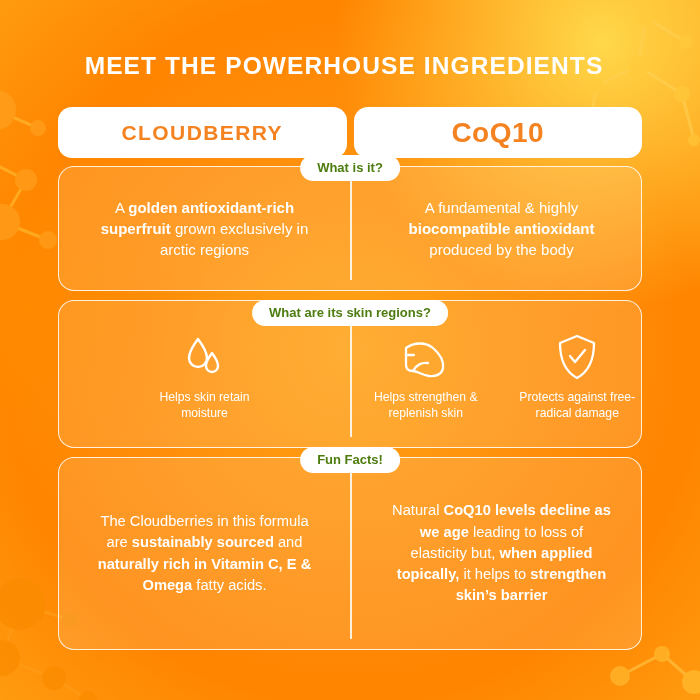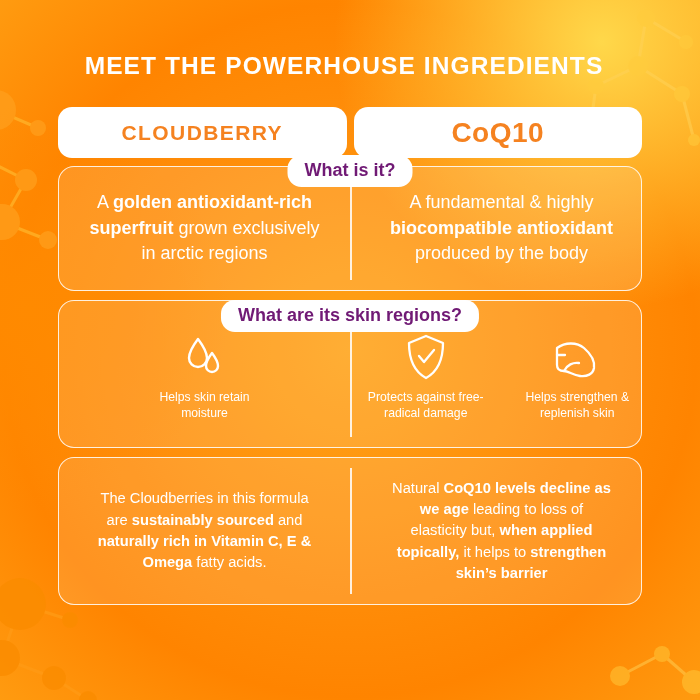--- a/index.html
+++ b/index.html
@@ -82,34 +82,34 @@
   .header-card.coq {
     letter-spacing: 0.5px;
     font-size: 28px;
   }
 
   
   .pill {
     position: absolute;
     z-index: 9;
     background: #ffffff;
-    color: #701a75;
+    color: #4d7c0f;
     font-weight: bold;
-    font-size: 18px;
+    font-size: 13px;
     border-radius: 14px;
     padding: 5px 17px 6px 17px;
     white-space: nowrap;
     left: 50%;
     transform: translateX(-50%);
     text-align: center;
   }
 
   .sec1 { top: 166px;  left: 58px; width: 584px; height: 125px; }
   .sec2 { top: 300px;  left: 58px; width: 584px; height: 148px; }
-  .sec3 { top: 457px;  left: 58px; width: 584px; height: 148px; }
+  .sec3 { top: 457px;  left: 58px; width: 584px; height: 193px; }
 
   .divider {
     position: absolute;
     top: 10px;
     bottom: 10px;
     left: 50%;
     width: 1.6px;
     background: rgba(255,255,255,0.85);
   }
 
@@ -123,21 +123,21 @@
     flex-direction: column;
     align-items: center;
     justify-content: center;
     color: #ffffff;
     text-align: center;
   }
   .col.left { left: 0; }
   .col.right { left: 50%; padding-left: 12px; }
 
   .body-text {
-    font-size: 18px;
+    font-size: 15px;
     line-height: 1.42;
     padding: 0 26px;
   }
   .body-text b { font-weight: bold; }
 
   .sec3 .body-text {
     font-size: 14.7px;
     line-height: 1.45;
     padding: 0 30px;
   }
@@ -279,45 +279,46 @@
             </div>
             <div class="caption">Helps skin retain moisture</div>
           </div>
         </div>
       </div>
 
       <div class="col right">
         <div class="benefits">
           <div class="benefit">
             <div class="icon">
-              <svg width="46" height="52" viewBox="0 0 46 52">
-                <g fill="none" stroke="#ffffff" stroke-width="2.3" stroke-linejoin="round" stroke-linecap="round">
-                  <path d="M23 4 L40 11 C40 28 34 40 23 46 C12 40 6 28 6 11 Z"></path>
-                  <path d="M16 24 L21 30 L31 18"></path>
-                </g>
-              </svg>
-            </div>
-            <div class="caption">Protects against free-radical damage</div>
-          </div>
-          <div class="benefit">
-            <div class="icon">
               <svg width="52" height="50" viewBox="0 0 52 50">
                 <g fill="none" stroke="#ffffff" stroke-width="2.3" stroke-linejoin="round" stroke-linecap="round">
                   <path d="M6 15 C14 9 26 9 33 15 C40 21 44 28 43 35 C42 41 36 44 29 43 C22 42 17 38 13 38 C9 38 6 36 6 32 Z"></path>
                   <path d="M13 38 C16 32 22 29 28 30"></path>
                   <path d="M6 22 L14 22"></path>
                 </g>
               </svg>
             </div>
             <div class="caption">Helps strengthen &amp; replenish skin</div>
           </div>
+          <div class="benefit">
+            <div class="icon">
+              <svg width="46" height="52" viewBox="0 0 46 52">
+                <g fill="none" stroke="#ffffff" stroke-width="2.3" stroke-linejoin="round" stroke-linecap="round">
+                  <path d="M23 4 L40 11 C40 28 34 40 23 46 C12 40 6 28 6 11 Z"></path>
+                  <path d="M16 24 L21 30 L31 18"></path>
+                </g>
+              </svg>
+            </div>
+            <div class="caption">Protects against free-radical damage</div>
+          </div>
         </div>
       </div>
     </div>
 
+    <div class="pill" style="top:447px;">Fun Facts!</div>
     <div class="panel sec3">
       <div class="divider"></div>
       <div class="col left">
         <div class="body-text">The Cloudberries in this formula are <b>sustainably sourced</b> and <b>naturally rich in Vitamin C, E &amp; Omega</b> fatty acids.</div>
       </div>
       <div class="col right">
         <div class="body-text">Natural <b>CoQ10 levels decline as we age</b> leading to loss of elasticity but, <b>when applied topically,</b> it helps to <b>strengthen skin’s barrier</b></div>
       </div>
     </div>
 

